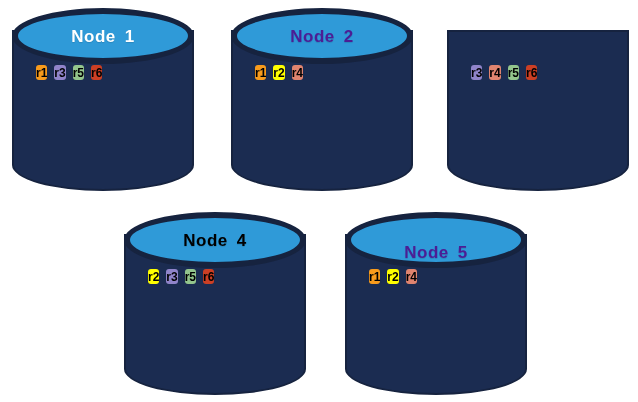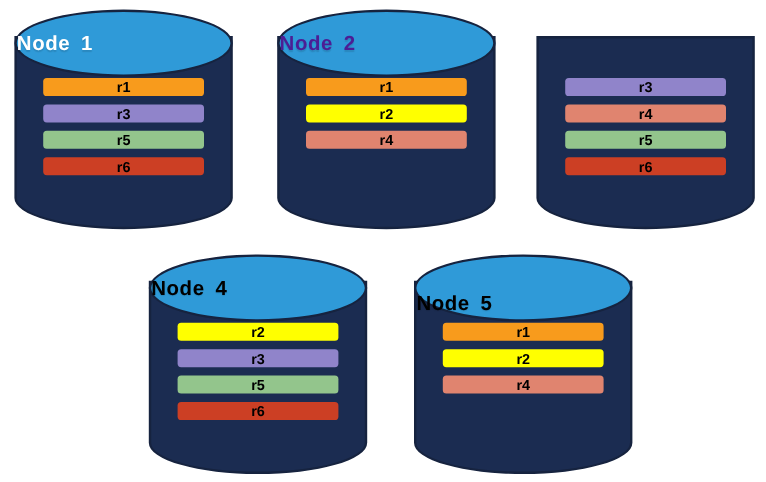--- a/index.html
+++ b/index.html
@@ -45,26 +45,26 @@
   }
 
   
   .node-top {
     position: absolute;
     left: 0;
     top: 0;
     width: 182px;
     height: 56px;
     background: #2f9ad8;
-    border: 2px solid #b91c1c;
+    border: 6px solid #b91c1c;
     box-sizing: border-box;
     border-radius: 50%;
     display: flex;
     align-items: center;
-    justify-content: flex-start;
+    justify-content: center;
   }
 
   .node-title {
     color: #ffffff;
     font-size: 17px;
     font-weight: bold;
     letter-spacing: 0.5px;
     white-space: nowrap;
     line-height: 1;
     text-shadow: 0 1px 1px rgba(0,0,0,0.12);
@@ -73,21 +73,21 @@
     margin-left: 9px;
   }
 
   
   .replicas {
     position: absolute;
     left: 24px;
     top: 57px;
     width: 134px;
     display: flex;
-    flex-direction: column;
+    flex-direction: row;
     gap: 7px;
     z-index: 3;
   }
 
   .replica {
     height: 15px;
     border-radius: 3px;
     display: flex;
     align-items: center;
     justify-content: center;
@@ -186,16 +186,16 @@
           <span class="replica-label" style="color: rgb(0, 0, 0);">r1</span>
         </div>
         <div class="replica" style="background: rgb(255, 255, 0);">
           <span class="replica-label" style="color: rgb(0, 0, 0);">r2</span>
         </div>
         <div class="replica" style="background: rgb(224, 132, 111);">
           <span class="replica-label" style="color: rgb(0, 0, 0);">r4</span>
         </div>
       </div>
       <div class="node-top" style="background: rgb(47, 154, 216); border-color: rgb(22, 35, 63);">
-        <div class="node-title" style="color: #000000; margin-top: 24px;"><span>Node</span><span class="num">5</span></div>
+        <div class="node-title" style="color: #4c1d95; margin-top: 24px;"><span>Node</span><span class="num">5</span></div>
       </div>
     </div>
   </div>
 
 </body></html>

